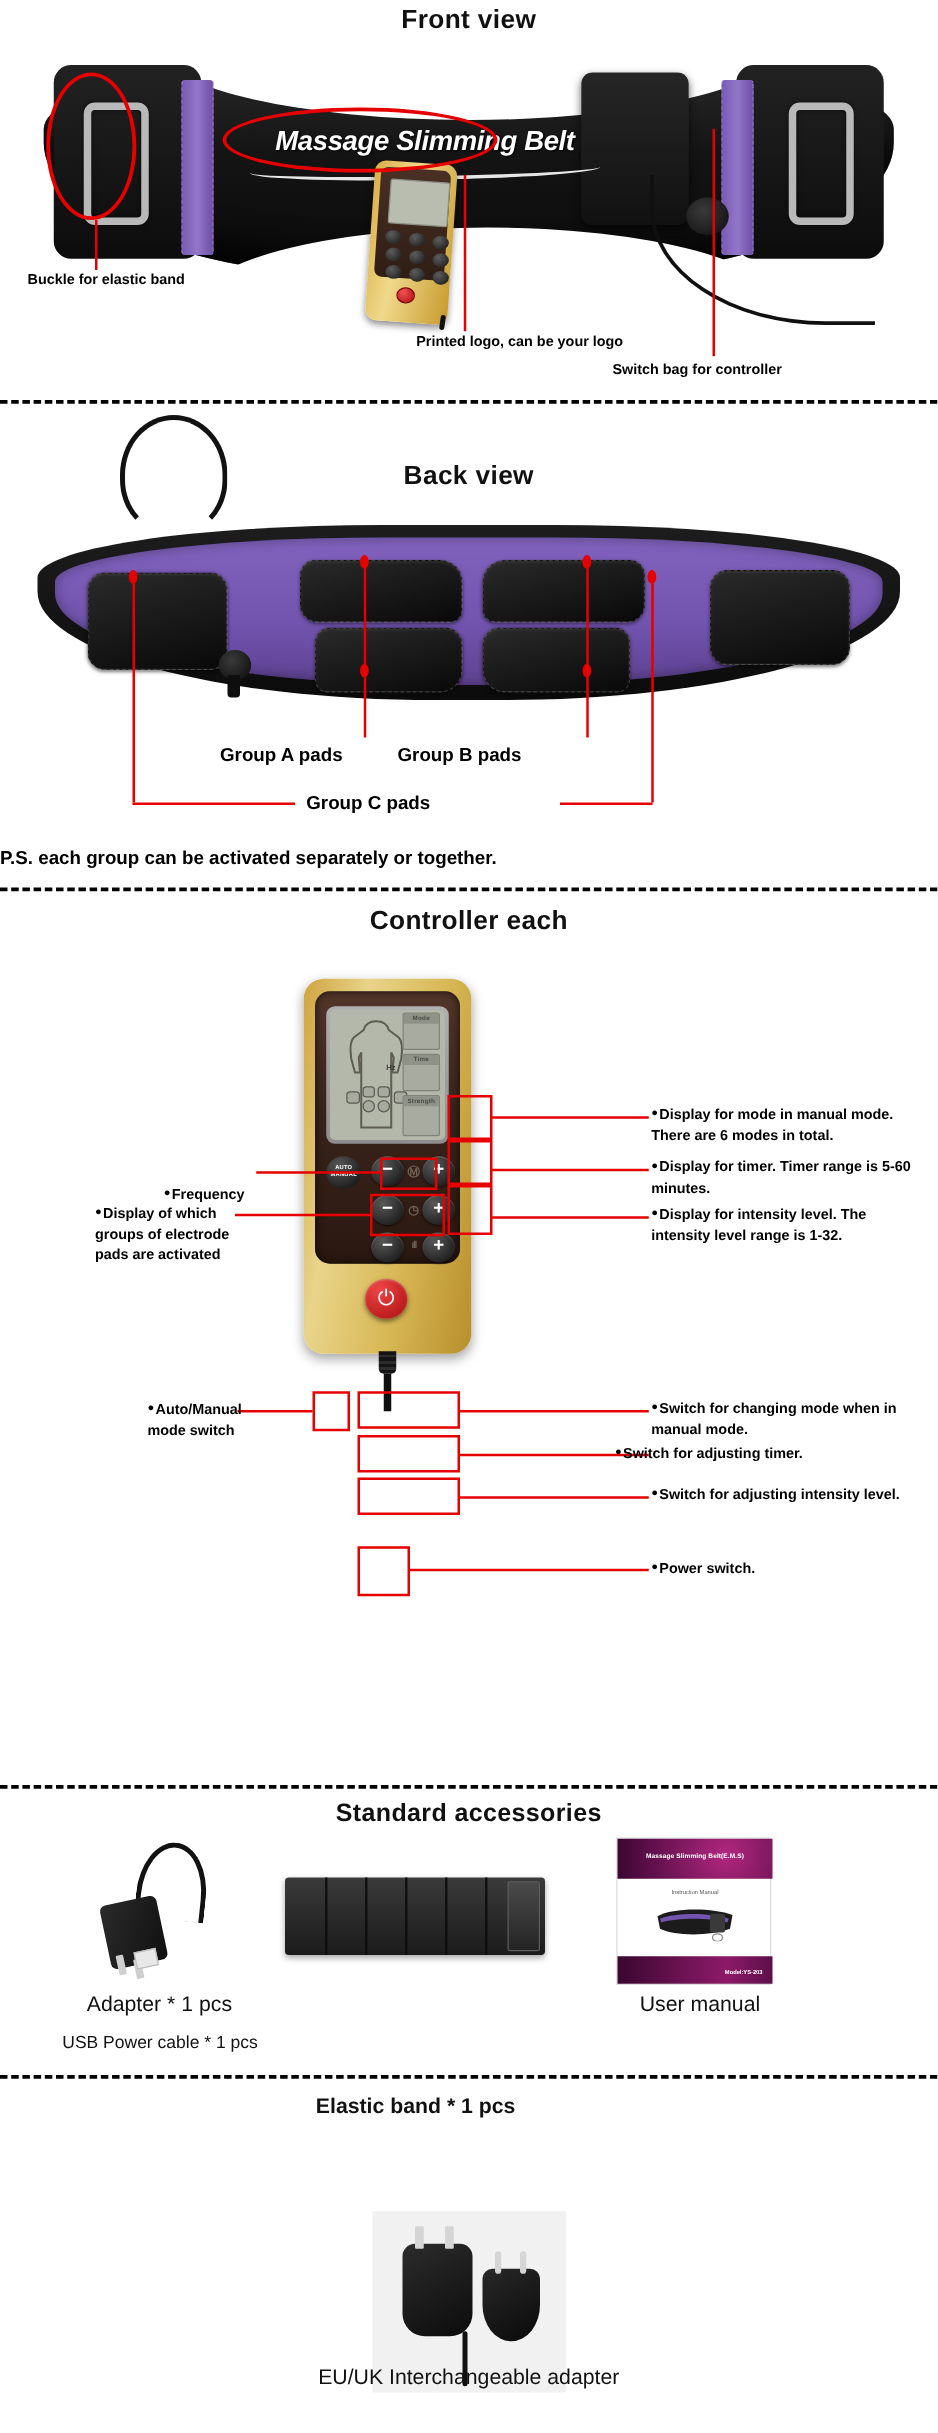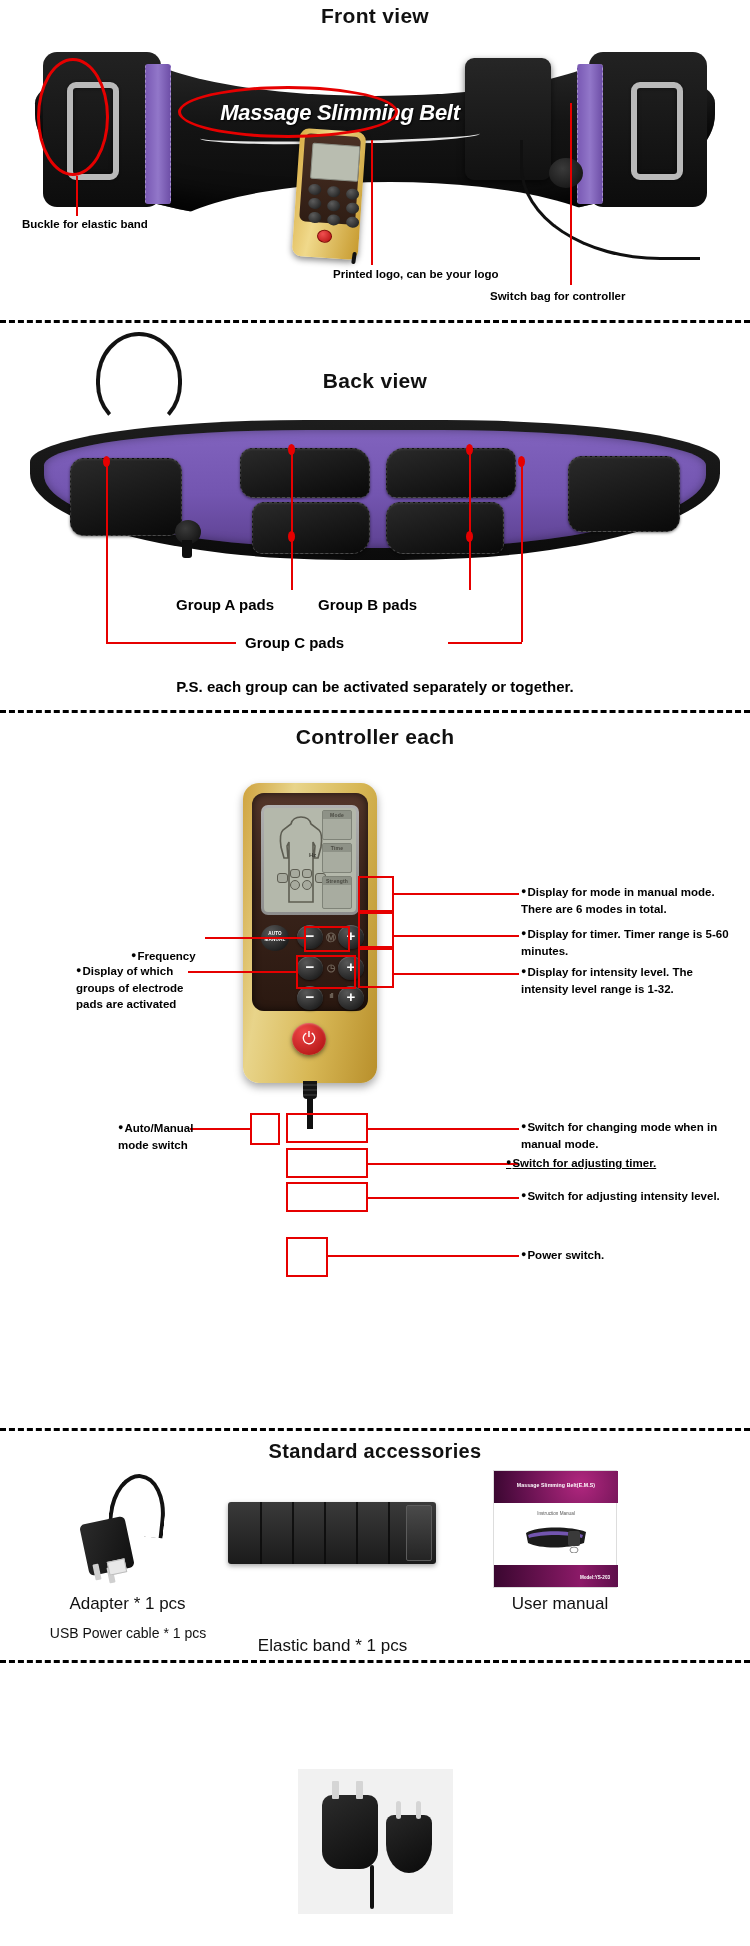--- a/index.html
+++ b/index.html
@@ -415,21 +415,21 @@
 
   <div class="lead v" style="left:469px; top:452px; height:138px;"></div>
   <div class="callout" style="left:318px; top:594px; font-size:15px; font-weight:700;">Group B pads</div>
 
   <div class="lead v" style="left:106px; top:462px; height:180px;"></div>
   <div class="lead v" style="left:521px; top:462px; height:180px;"></div>
   <div class="lead h" style="left:106px; top:642px; width:130px;"></div>
   <div class="lead h" style="left:448px; top:642px; width:74px;"></div>
   <div class="callout" style="left:245px; top:632px; font-size:15px; font-weight:700;">Group C pads</div>
 
-  <div class="callout" style="left:0; top:676px; width:750px; text-align:center; font-size:15px; font-weight:700;">P.S. each group can be activated separately or together.</div>
+  <div class="callout" style="left:0; top:676px; width:750px; text-align:left; font-size:15px; font-weight:700;">P.S. each group can be activated separately or together.</div>
 
   <div class="divider" style="top:710px;"></div>
 
   <div class="section-title" style="top:725px;">Controller each</div>
 
   <div class="ctrl-wrap">
     <div class="ctrl-body"></div>
     <div class="ctrl-face">
 
       <div class="lcd-frame">
@@ -519,21 +519,21 @@
   <div class="lead h" style="left:393px; top:935px; width:126px;"></div>
   <div class="callout wrap bullet-dot" style="left:521px; top:926px; width:210px;">Display for timer. Timer range is 5-60 minutes.</div>
 
   <div class="lead h" style="left:393px; top:973px; width:126px;"></div>
   <div class="callout wrap bullet-dot" style="left:521px; top:964px; width:214px;">Display for intensity level. The intensity level range is 1-32.</div>
 
   <div class="lead h" style="left:367px; top:1128px; width:152px;"></div>
   <div class="callout wrap bullet-dot" style="left:521px; top:1119px; width:206px;">Switch for changing mode when in manual mode.</div>
 
   <div class="lead h" style="left:367px; top:1163px; width:152px;"></div>
-  <div class="callout wrap bullet-dot" style="left:506px; top:1155px; width:206px;text-decoration:underline;">Switch for adjusting timer.</div>
+  <div class="callout wrap bullet-dot" style="left:492px; top:1155px; width:206px;">Switch for adjusting timer.</div>
 
   <div class="lead h" style="left:367px; top:1197px; width:152px;"></div>
   <div class="callout wrap bullet-dot" style="left:521px; top:1188px; width:208px;">Switch for adjusting intensity level.</div>
 
   <div class="lead h" style="left:328px; top:1255px; width:191px;"></div>
   <div class="callout bullet-dot" style="left:521px; top:1247px;">Power switch.</div>
 
   <div class="divider" style="top:1428px;"></div>
 
   <div class="section-title" style="top:1440px; font-size:20px;">Standard accessories</div>
@@ -549,21 +549,21 @@
   <div class="acc-sub" style="left:8px; top:1625px; width:240px;">USB Power cable * 1 pcs</div>
 
   <div class="band-img">
     <div class="band-seg" style="left:32px;"></div>
     <div class="band-seg" style="left:64px;"></div>
     <div class="band-seg" style="left:96px;"></div>
     <div class="band-seg" style="left:128px;"></div>
     <div class="band-seg" style="left:160px;"></div>
     <div class="band-velcro"></div>
   </div>
-  <div class="acc-caption" style="left:220px; top:1636px; width:225px;">Elastic band * 1 pcs</div>
+  <div class="acc-caption" style="left:220px; top:1675px; width:225px;font-weight:bold;">Elastic band * 1 pcs</div>
 
   <div class="manual-img">
     <div class="man-top"></div>
     <div class="man-top-text">Massage Slimming Belt(E.M.S)</div>
     <div class="man-mid-text">Instruction Manual</div>
     <svg class="man-belt" viewBox="0 0 64 30">
       <path d="M2 10 C14 3 46 3 62 9 L60 20 C44 26 16 26 4 20 Z" fill="#1b1b1b"></path>
       <path d="M4 12 C16 7 44 7 59 12 L58 15 C44 11 18 11 5 15 Z" fill="#7355b0"></path>
       <rect x="44" y="8" width="12" height="15" rx="2" fill="#3a3a3a"></rect>
       <ellipse cx="50" cy="27" rx="4" ry="3" fill="none" stroke="#888" stroke-width="1"></ellipse>
@@ -578,14 +578,15 @@
 
   <div class="eu-uk-img">
     <div class="plug-uk"></div>
     <div class="pin" style="left:34px; top:12px; width:7px; height:18px;"></div>
     <div class="pin" style="left:58px; top:12px; width:7px; height:18px;"></div>
     <div class="plug-eu"></div>
     <div class="pin" style="left:98px; top:32px; width:5px; height:18px; border-radius:3px;"></div>
     <div class="pin" style="left:118px; top:32px; width:5px; height:18px; border-radius:3px;"></div>
     <div class="plug-cord"></div>
   </div>
+  <div class="acc-caption" style="left:155px; top:1892px; width:440px; font-size:17px;">EU/UK Interchangeable adapter</div>
 
 </div>
 
 </body></html>

